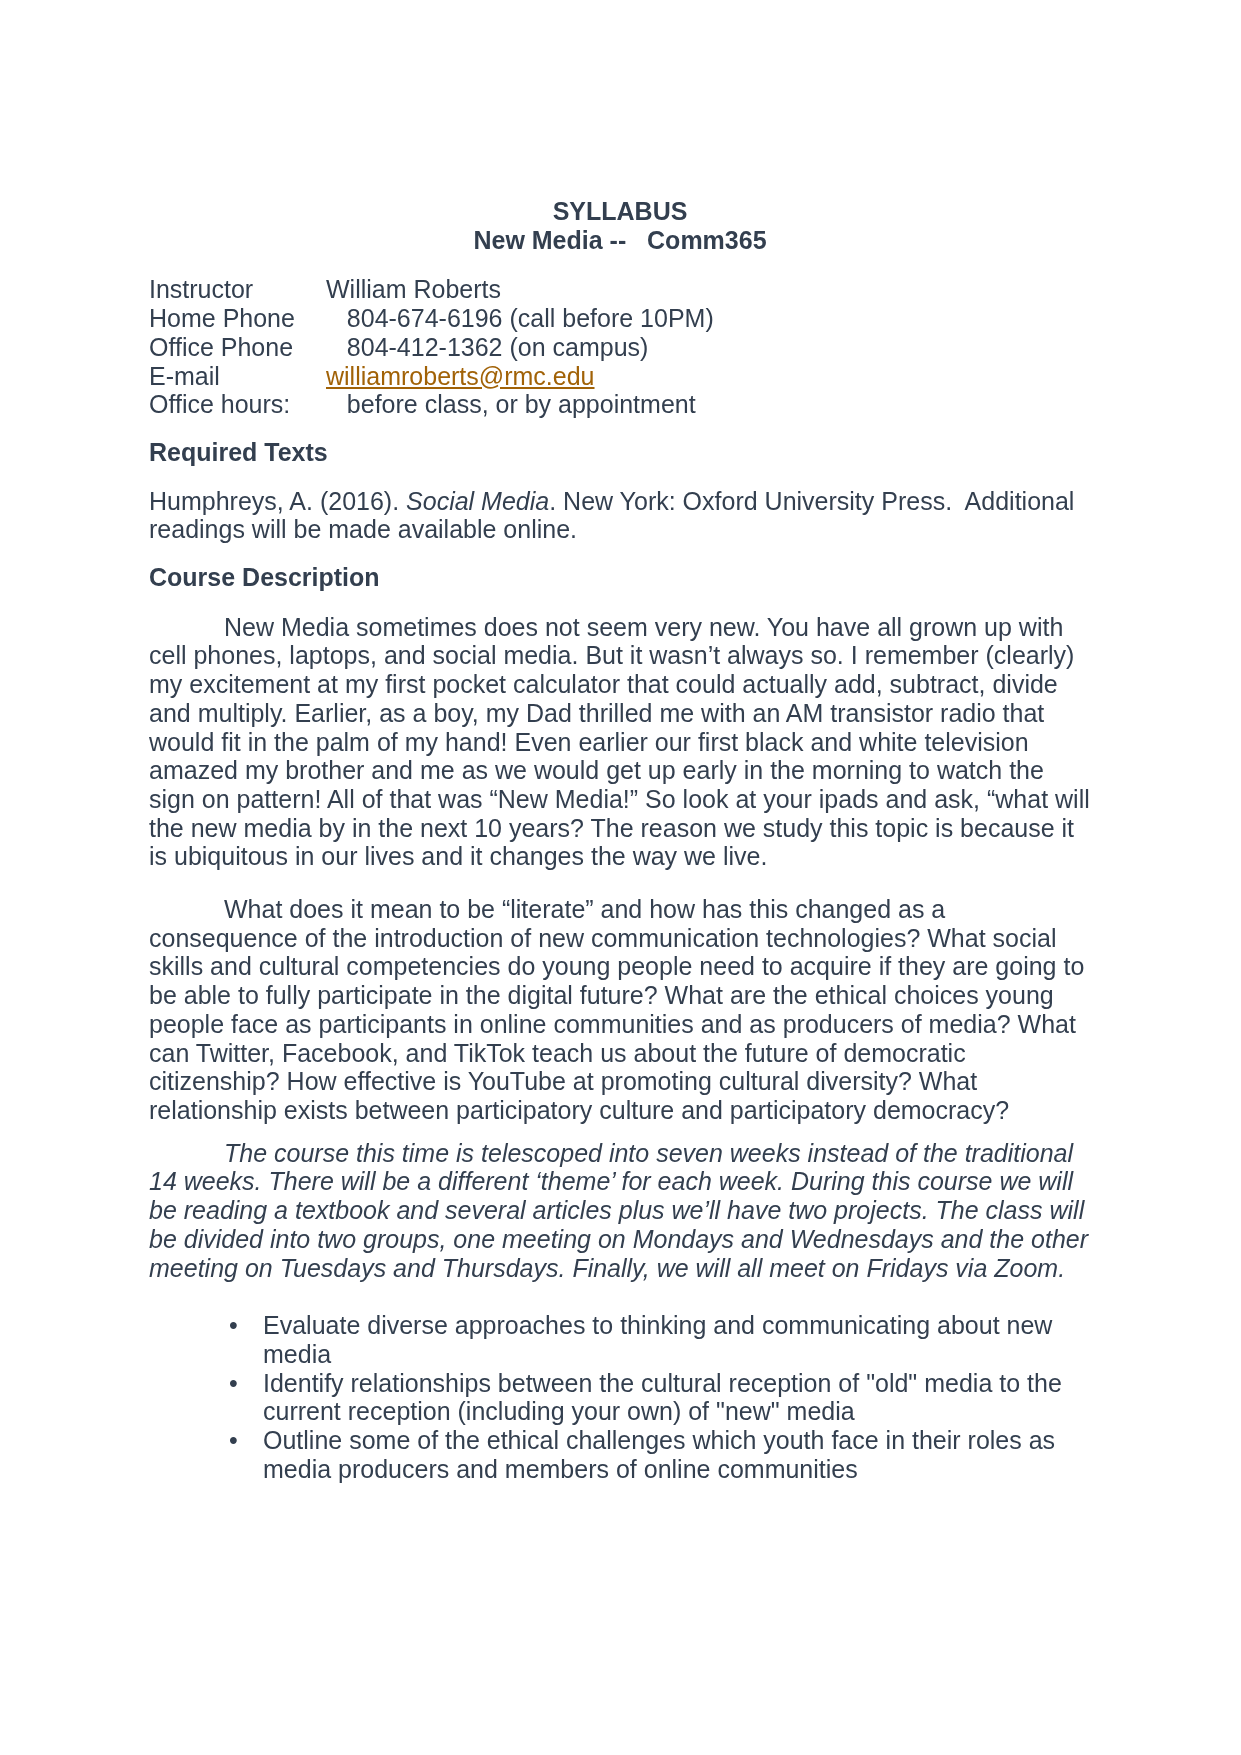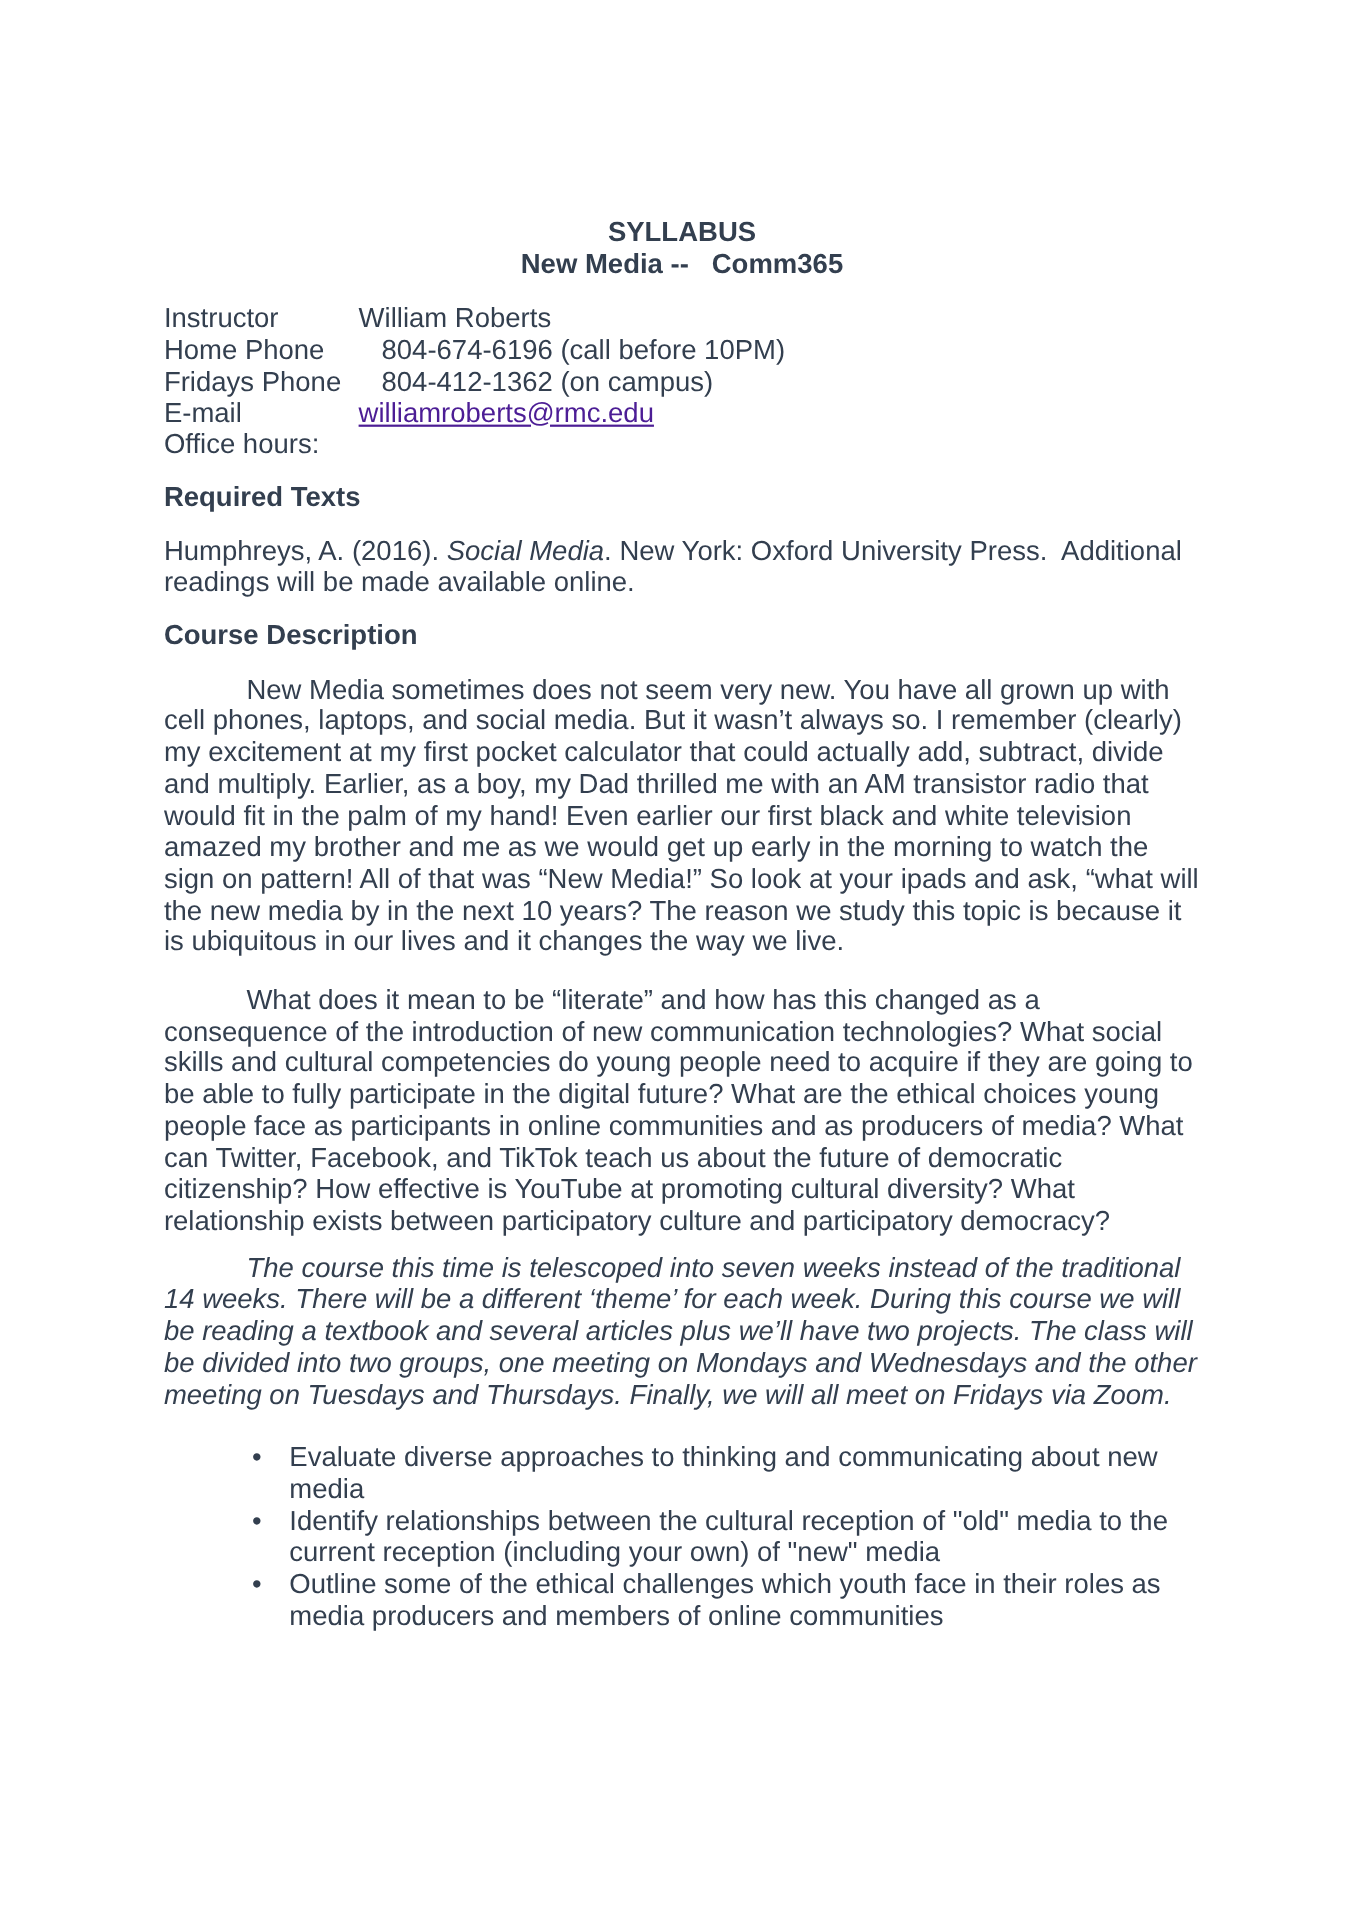--- a/index.html
+++ b/index.html
@@ -15,21 +15,21 @@
     color: #333F4F;
     overflow: hidden;
   }
   .title-block { text-align: center; font-weight: bold; }
   .title-line { white-space: pre-wrap; }
 
   .contact { margin-top: 21px; }
   .contact-row { display: flex; }
   .contact-label { flex: 0 0 177px; }
   .contact-value { white-space: pre-wrap; }
-  .email-link { color: #4c1d95; cursor: pointer; }
+  .email-link { color: #a16207; cursor: pointer; }
 
   .section-heading {
     font-size: 25px;
     line-height: 28.7px;
     font-weight: bold;
     margin: 19px 0 0 0;
   }
 
   p { margin: 21px 0 0 0; white-space: pre-wrap; }
   p.citation { margin-top: 20px; }
@@ -54,29 +54,30 @@
   <section class="contact">
     <div class="contact-row">
       <span class="contact-label">Instructor</span>
       <span class="contact-value">William Roberts</span>
     </div>
     <div class="contact-row">
       <span class="contact-label">Home Phone</span>
       <span class="contact-value">&nbsp;&nbsp;&nbsp;804-674-6196 (call before 10PM)</span>
     </div>
     <div class="contact-row">
-      <span class="contact-label">Fridays Phone</span>
+      <span class="contact-label">Office Phone</span>
       <span class="contact-value">&nbsp;&nbsp;&nbsp;804-412-1362 (on campus)</span>
     </div>
     <div class="contact-row">
       <span class="contact-label">E-mail</span>
       <a class="contact-value email-link" href="#">williamroberts@rmc.edu</a>
     </div>
     <div class="contact-row">
       <span class="contact-label">Office hours:</span>
+      <span class="contact-value">&nbsp;&nbsp;&nbsp;before class, or by appointment</span>
     </div>
   </section>
 
   <h2 class="section-heading">Required Texts</h2>
 
   <p class="citation"><span>Humphreys, A. (2016). </span><i>Social Media</i><span>. New York: Oxford University Press.&nbsp; Additional readings will be made available online.</span></p>
 
   <h2 class="section-heading">Course Description</h2>
 
   <p class="indent para-1">New Media sometimes does not seem very new. You have all grown up with cell phones, laptops, and social media. But it wasn’t always so. I remember (clearly) my excitement at my first pocket calculator that could actually add, subtract, divide and multiply. Earlier, as a boy, my Dad thrilled me with an AM transistor radio that would fit in the palm of my hand! Even earlier our first black and white television amazed my brother and me as we would get up early in the morning to watch the sign on pattern! All of that was “New Media!” So look at your ipads and ask, “what will the new media by in the next 10 years? The reason we study this topic is because it is ubiquitous in our lives and it changes the way we live.</p>

